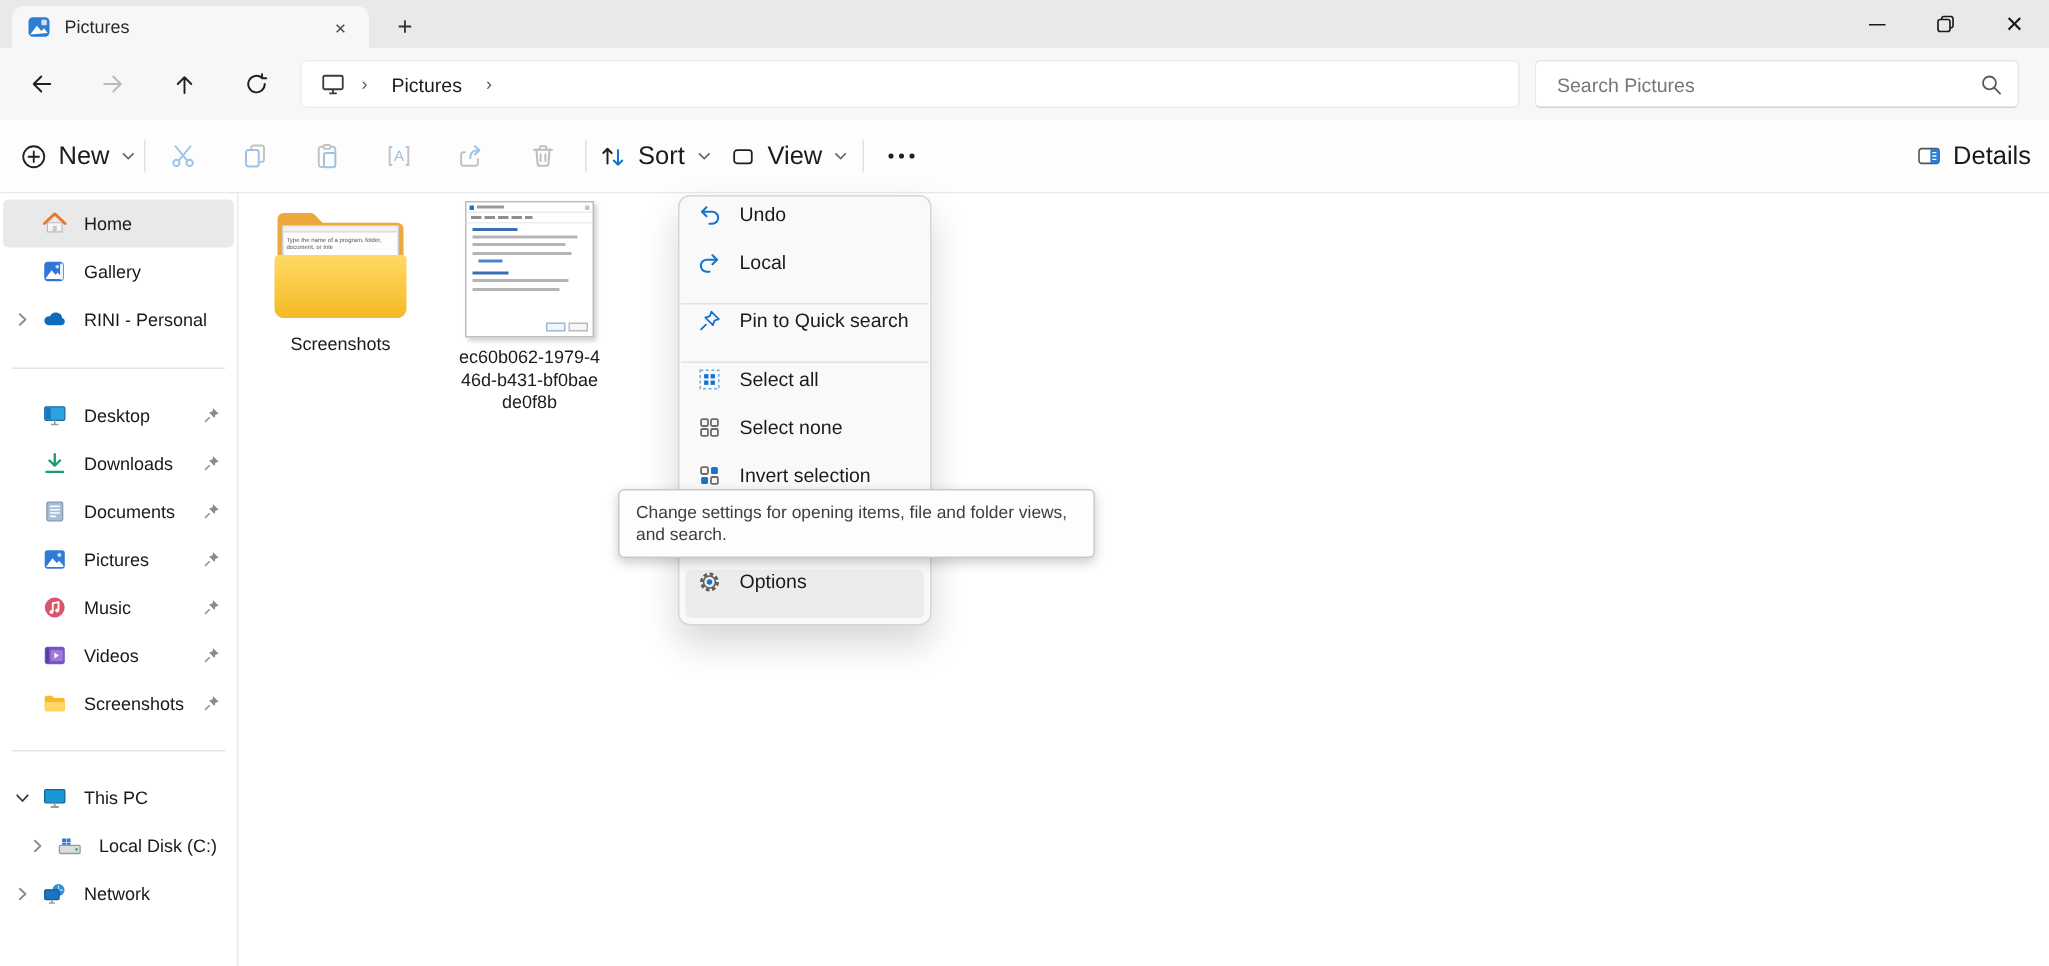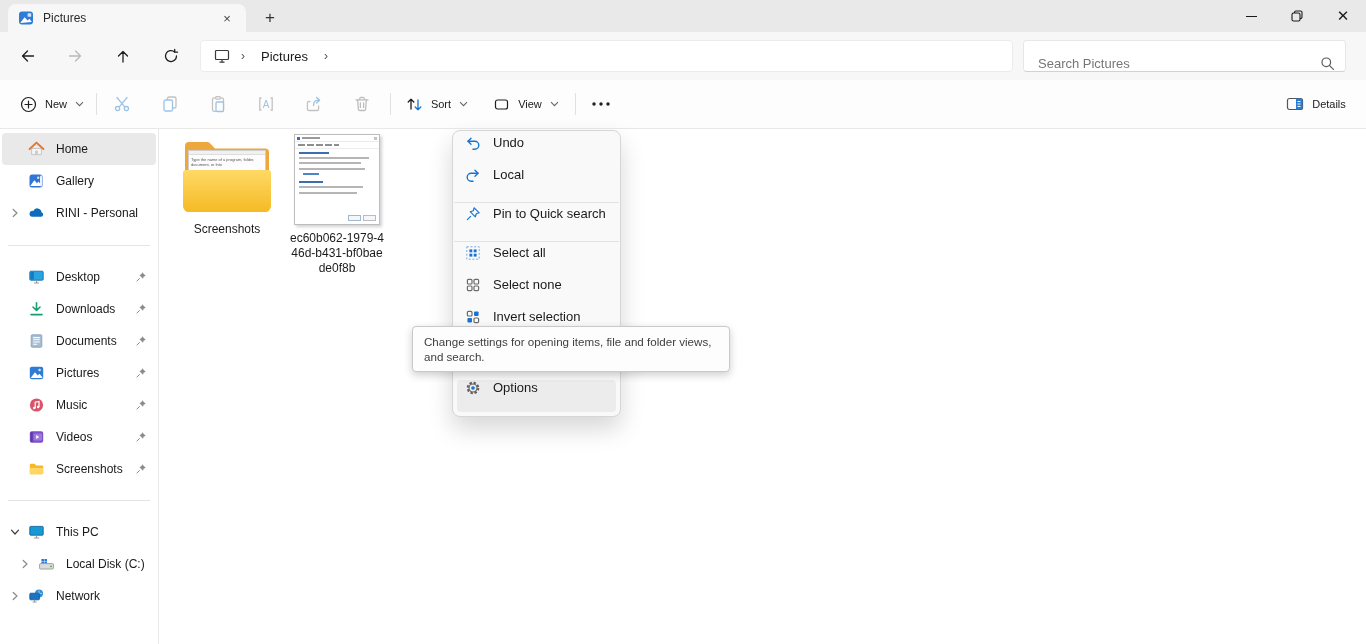--- a/index.html
+++ b/index.html
@@ -17,29 +17,29 @@
   .wc{width:46px;height:32px;display:flex;align-items:center;justify-content:center;color:#1a1a1a}
   .wc-min-glyph{width:11px;height:1px;background:#1a1a1a}
   .wc-close-glyph{font-size:15px}
 
   
   .navbar{position:absolute;left:0;top:32px;width:1366px;height:48px;background:#f7f7f7}
   .navbtn{position:absolute;top:8px;width:32px;height:32px;display:flex;align-items:center;justify-content:center;border-radius:4px}
   .addressbar{position:absolute;left:200px;top:8px;width:813px;height:32px;background:#fff;border:1px solid #ececec;border-radius:4px;display:flex;align-items:center;padding:0 12px;gap:10px}
   .crumb{font-size:13px;color:#1b1b1b;padding:2px 6px;border-radius:4px}
   .crumb-chev{font-size:12px;color:#555}
-  .searchbox{position:absolute;left:1023px;top:8px;width:323px;height:32px;background:#fff;border:1px solid #e7e7e7;border-bottom-color:#d2d2d2;border-radius:4px;display:flex;align-items:flex-end;padding:0 10px 0 14px}
+  .searchbox{position:absolute;left:1023px;top:8px;width:323px;height:32px;background:#fff;border:1px solid #e7e7e7;border-bottom-color:#d2d2d2;border-radius:4px;display:flex;align-items:center;padding:0 10px 0 14px}
   .searchbox input{flex:1;border:none;outline:none;font-size:13px;font-family:"Liberation Sans",sans-serif;color:#1a1a1a;background:transparent}
   .searchbox input::placeholder{color:#767676}
 
   
   .toolbar{position:absolute;left:0;top:80px;width:1366px;height:49px;background:#fdfdfd;border-bottom:1px solid #e8e8e8}
   .tb{position:absolute;top:8px;height:32px;display:flex;align-items:center;justify-content:center;gap:8px;border-radius:4px;font-size:13px;color:#1a1a1a}
   .tsep{position:absolute;top:13px;width:1px;height:22px;background:#e1e1e1}
-  .tlabel{font-size:11px;color:#1a1a1a}
+  .tlabel{font-size:17px;color:#1a1a1a}
 
   
   .bodyarea{position:absolute;left:0;top:129px;width:1366px;height:515px;background:#fff}
   .vline{position:absolute;left:158px;top:0;width:1px;height:515px;background:#e9e9e9}
 
   
   .sidebar{position:absolute;left:0;top:0;width:158px;padding-top:4px}
   .srow{height:32px;display:flex;align-items:center;margin:0 2px;border-radius:4px;font-size:12px;color:#191919}
   .srow.selected{background:#e9e9e9}
   .schev{width:26px;display:flex;align-items:center;justify-content:center;flex:none}
@@ -498,21 +498,21 @@
         <div class="bf-text">resource, and Windows will open it for you.</div>
         <div class="bf-input">
             <i></i>
           </div>
       </div>
       <div class="bf-front"></div>
     </div>
     <div class="tile-label">Screenshots</div>
   </div>
 
-  <div class="tile" style="left:288px;top:5px;width:98px">
+  <div class="tile" style="left:304px;top:5px;width:98px">
     <div class="thumb">
       <div class="th-titlebar">
           <span class="th-appicon"></span>
           <span class="th-titletext"></span>
           <span class="th-x"></span>
         </div>
       <div class="th-tabs">
           <span class="th-tab"></span>
           <span class="th-tab"></span>
           <span class="th-tab"></span>

